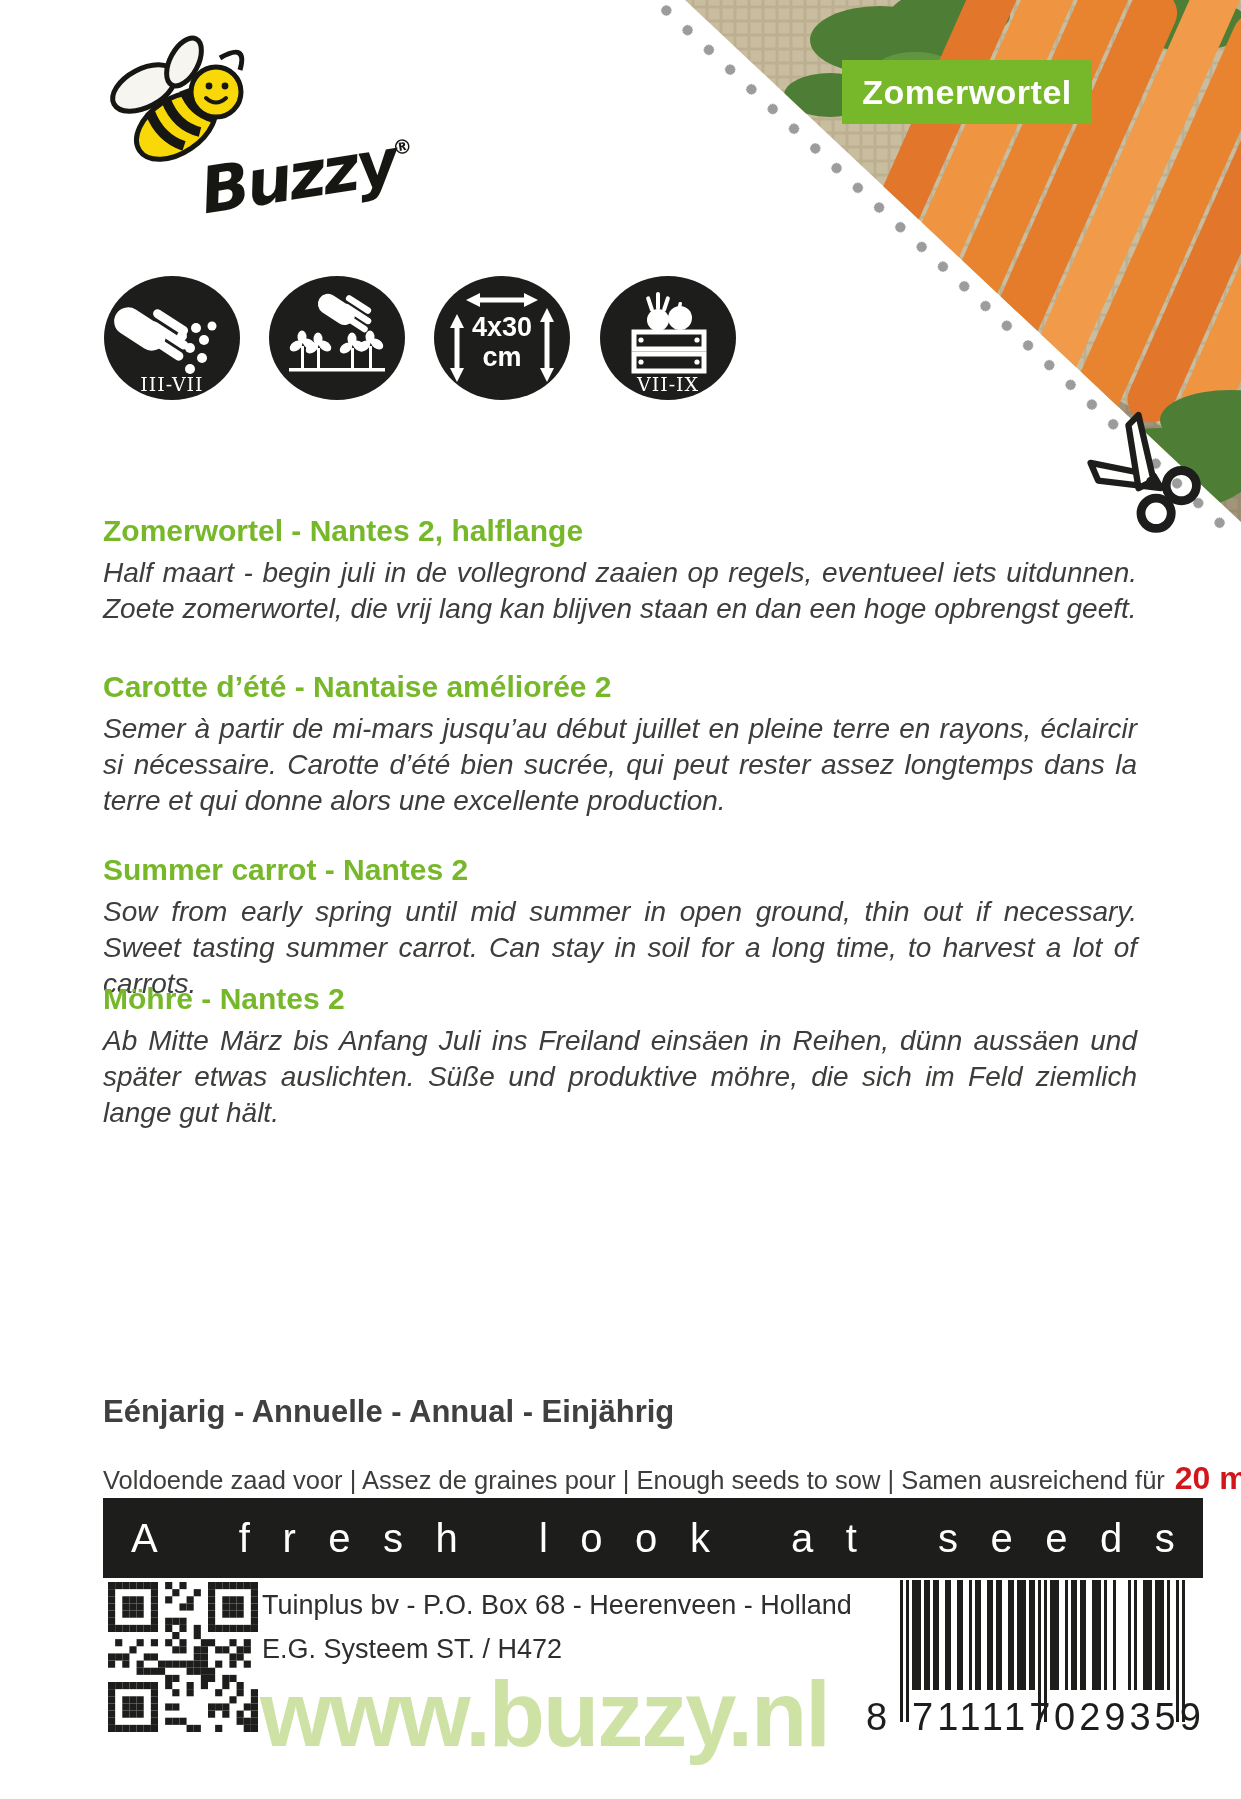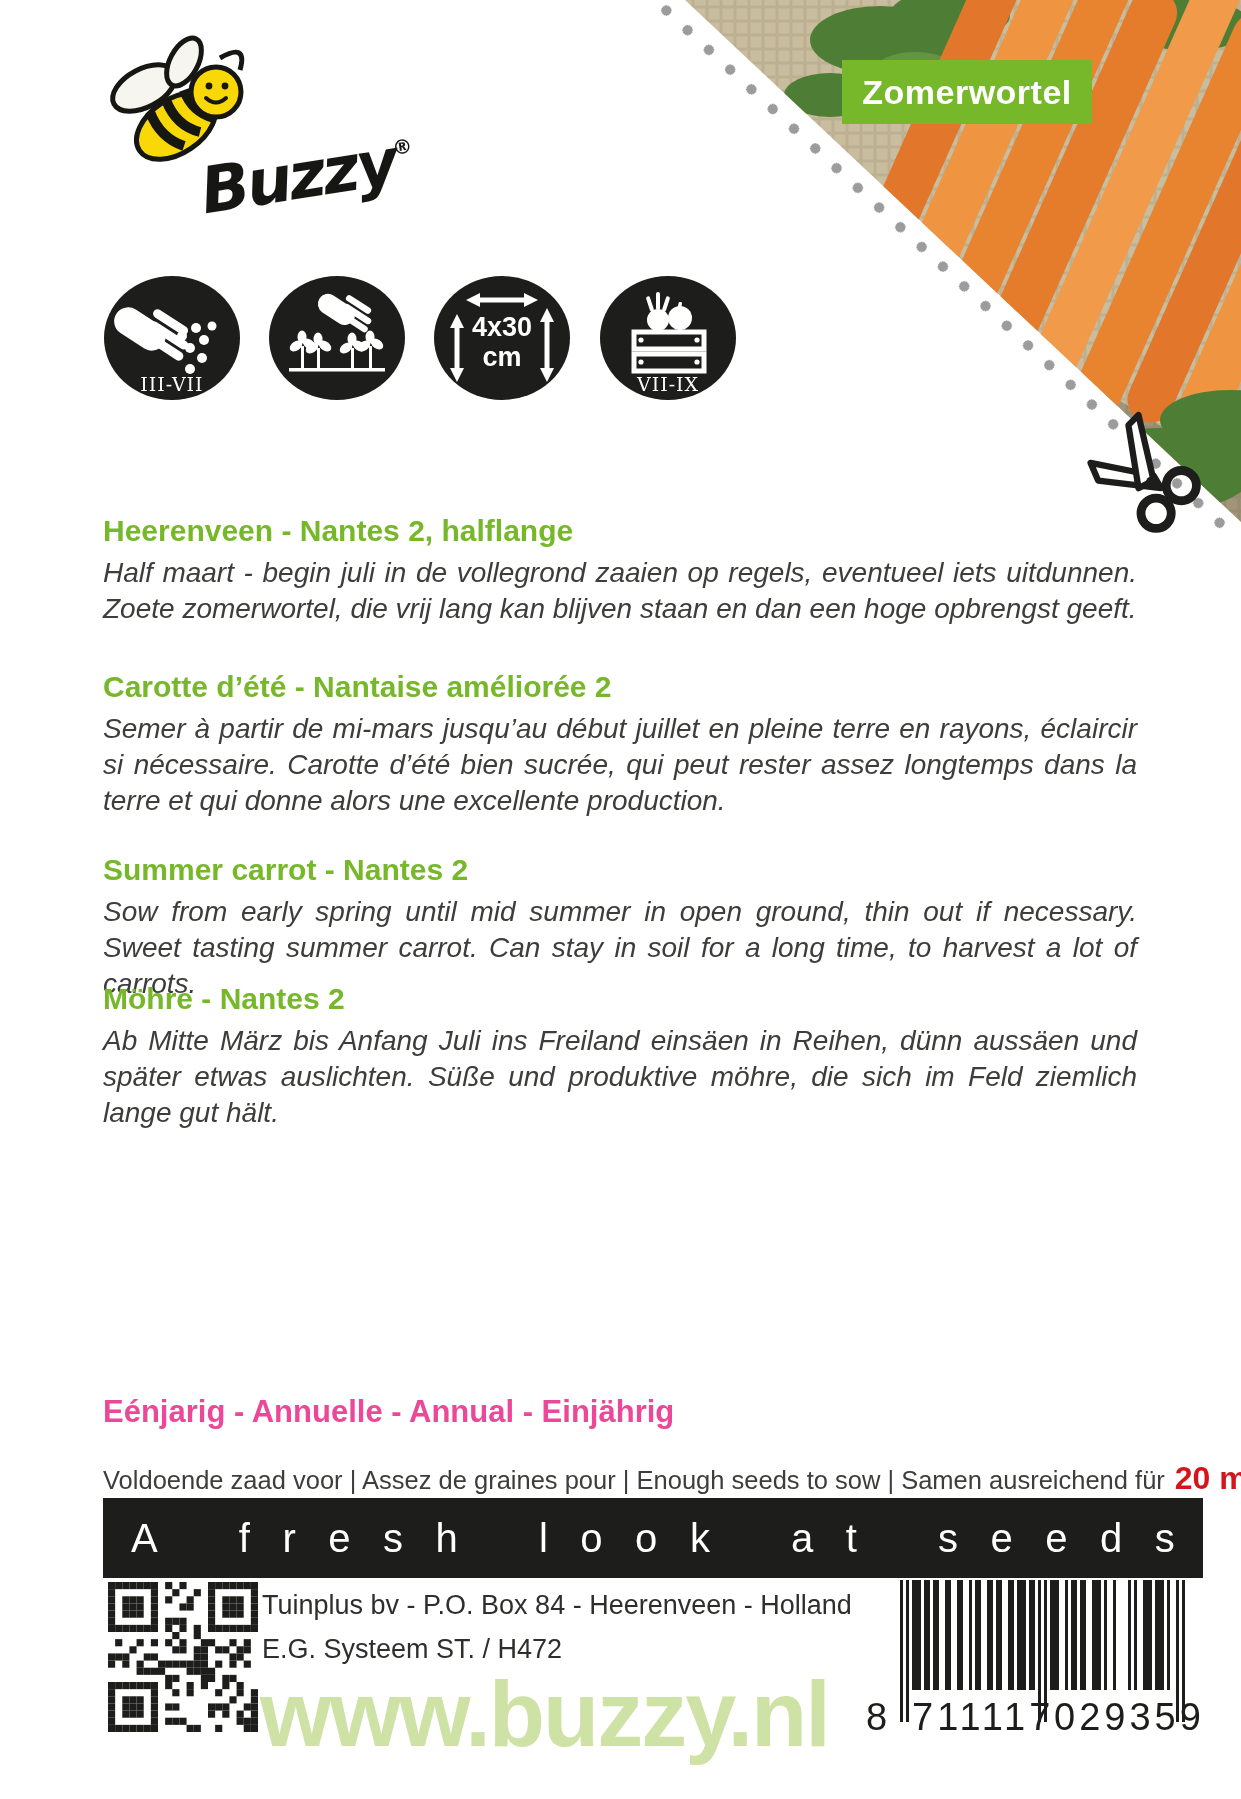--- a/index.html
+++ b/index.html
@@ -30,21 +30,21 @@
   .picto-label{position:absolute;left:0;right:0;bottom:9px;text-align:center;color:#fff;
     font-family:"DejaVu Serif",serif;font-size:19px;letter-spacing:1px;}
   .picto-size{position:absolute;left:0;right:0;top:36px;text-align:center;color:#fff;
     font-weight:bold;font-size:27px;line-height:30px;}
 
   
   .tsec{position:absolute;left:103px;width:1034px;}
   .tsec h3{margin:0 0 7px 0;color:#76b82a;font-size:30px;font-weight:bold;}
   .tsec p{margin:0;font-size:28px;line-height:36px;color:#3d3d3b;text-align:justify;font-style:italic;}
 
-  .annual{position:absolute;left:103px;top:1394px;color:#ec4899;
+  .annual{position:absolute;left:103px;top:1394px;color:#404040;
     font-size:31px;font-weight:bold;}
   .seedsline{position:absolute;left:103px;top:1460px;font-size:25.5px;color:#3d3d3b;
     white-space:nowrap;}
   .seedsline .qty{color:#d3161c;font-weight:bold;font-size:32px;margin-left:10px;}
 
   
   .tagbar{position:absolute;left:103px;top:1498px;width:1100px;height:80px;
     background:#1d1d1b;display:flex;align-items:center;}
   .tagbar-text{flex:1;display:flex;justify-content:space-between;
     padding:0 28px;color:#fff;font-size:40px;}
@@ -236,21 +236,21 @@
         <circle cx="43" cy="64" r="2.6" fill="#fff"></circle>
           <circle cx="99" cy="64" r="2.6" fill="#fff"></circle>
         <circle cx="43" cy="86" r="2.6" fill="#fff"></circle>
           <circle cx="99" cy="86" r="2.6" fill="#fff"></circle>
       </g>
     </svg>
     <span class="picto-label">VII-IX</span>
   </div>
 
   <div class="tsec" style="top:514px;">
-    <h3>Heerenveen - Nantes 2, halflange</h3>
+    <h3>Zomerwortel - Nantes 2, halflange</h3>
     <p>Half maart - begin juli in de vollegrond zaaien op regels, eventueel iets uitdunnen. Zoete zomerwortel, die vrij lang kan blijven staan en dan een hoge opbrengst geeft.</p>
   </div>
   <div class="tsec" style="top:670px;">
     <h3>Carotte d’été - Nantaise améliorée 2</h3>
     <p>Semer à partir de mi-mars jusqu’au début juillet en pleine terre en rayons, éclaircir si nécessaire. Carotte d’été bien sucrée, qui peut rester assez longtemps dans la terre et qui donne alors une excellente production.</p>
   </div>
   <div class="tsec" style="top:826px;margin-top:27px;">
     <h3>Summer carrot - Nantes 2</h3>
     <p>Sow from early spring until mid summer in open ground, thin out if necessary. Sweet tasting summer carrot. Can stay in soil for a long time, to harvest a lot of carrots.</p>
   </div>
@@ -490,21 +490,21 @@
       <rect x="28" y="140" width="7" height="7"></rect>
       <rect x="35" y="140" width="7" height="7"></rect>
       <rect x="42" y="140" width="7" height="7"></rect>
       <rect x="77" y="140" width="7" height="7"></rect>
       <rect x="84" y="140" width="7" height="7"></rect>
       <rect x="105" y="140" width="7" height="7"></rect>
       <rect x="133" y="140" width="7" height="7"></rect>
       <rect x="140" y="140" width="7" height="7"></rect>
     </svg>
 
-  <div class="addr1">Tuinplus bv - P.O. Box 84 - Heerenveen - Holland</div>
+  <div class="addr1">Tuinplus bv - P.O. Box 68 - Heerenveen - Holland</div>
   <div class="addr2">E.G. Systeem ST. / H472</div>
   <div class="bigsite">www.buzzy.nl</div>
 
   <div class="barcode">
     <svg id="barcode-bars" viewBox="0 0 330 170">
         <rect x="34" y="0" width="3" height="142"></rect>
         <rect x="40" y="0" width="3" height="142"></rect>
         <rect x="46" y="0" width="3" height="110"></rect>
         <rect x="49" y="0" width="3" height="110"></rect>
         <rect x="52" y="0" width="3" height="110"></rect>

